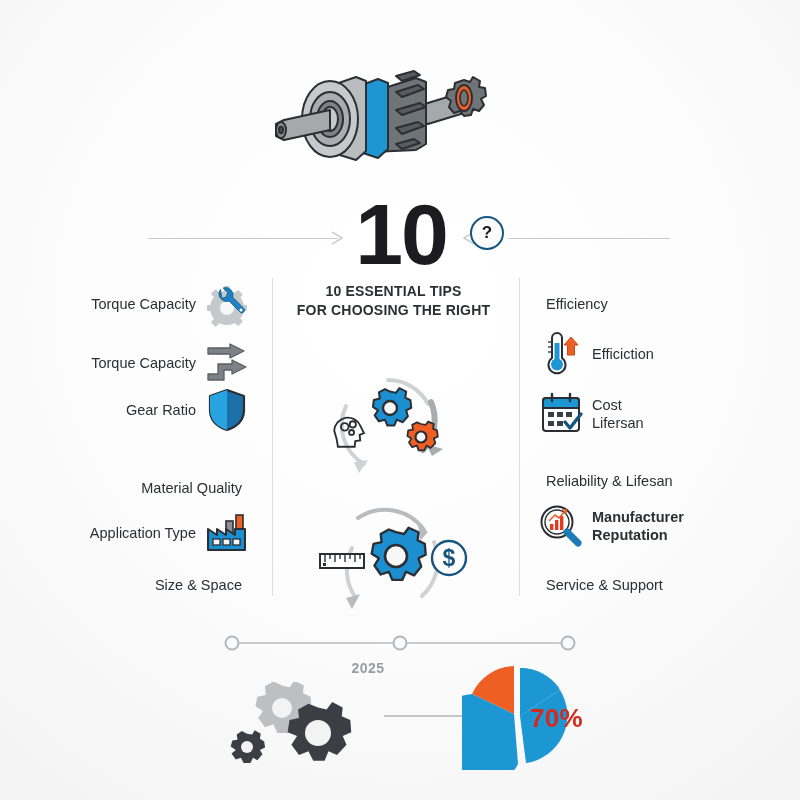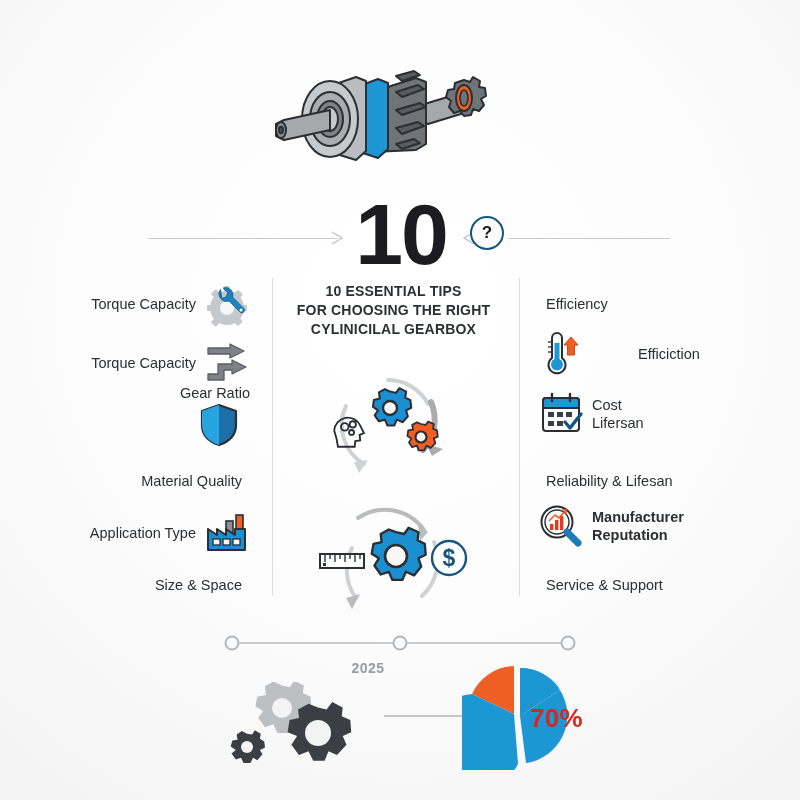--- a/index.html
+++ b/index.html
@@ -54,21 +54,21 @@
   .divider{position:absolute;top:278px;width:1px;height:318px;background:#dcdedf;}
   #divider-left{left:272px;}
   #divider-right{left:519px;}
   
   .col{position:absolute;width:250px;}
   #col-left{left:10px;top:278px;}
   #col-right{left:528px;top:278px;}
   .tip-row{
     position:absolute;display:flex;align-items:center;height:52px;
   }
-  #col-left .tip-row{right:10px;flex-direction:row;justify-content:flex-end;}
+  #col-left .tip-row{right:10px;flex-direction:row;justify-content:flex-start;}
   #col-right .tip-row{left:10px;flex-direction:row;justify-content:flex-end;}
   .tip-label{
     font-size:14.5px;color:#2b2e33;line-height:18px;white-space:pre-line;
   }
   #col-left .tip-label{text-align:right;}
   #col-right .tip-label{text-align:left;}
   .tip-icon{width:46px;height:46px;flex:none;}
   #col-left .tip-icon{margin-left:8px;}
   #col-right .tip-icon{margin-right:8px;}
   .tip-icon.blank{width:0;height:0;margin:0;}
@@ -146,21 +146,20 @@
     </svg>
     <div id="question-badge">
       <span>?</span>
     </div>
     <div class="rule-line" id="rule-right"></div>
   </div>
 
   <div id="subtitle">
     <div>10 ESSENTIAL TIPS</div>
     <div>FOR CHOOSING THE RIGHT</div>
-    <div>CYLINICILAL GEARBOX</div>
   </div>
 
   <div class="divider" id="divider-left"></div>
   <div class="divider" id="divider-right"></div>
 
   <div class="col" id="col-left">
 
     <div class="tip-row" style="top:0px;">
       <span class="tip-label">Torque Capacity</span>
       <svg class="tip-icon" viewBox="0 0 46 46">
@@ -187,29 +186,29 @@
     <div class="tip-row" style="top:59px;">
       <span class="tip-label">Torque Capacity</span>
       <svg class="tip-icon" viewBox="0 0 46 46">
         <g fill="#7d8287" stroke="#5a5f64" stroke-width="1.3" stroke-linejoin="round">
           <path d="M4 8 H26 V4 L40 11 L26 18 V14 H4 Z"></path>
           <path d="M4 34 H14 V24 H28 V20 L42 27 L28 34 V30 H20 V40 H4 Z"></path>
         </g>
       </svg>
     </div>
 
-    <div class="tip-row" style="top:118px;flex-direction:column;">
+    <div class="tip-row" style="top:106px;">
       <span class="tip-label">Gear Ratio</span>
       <svg class="tip-icon" viewBox="0 0 46 46">
         <path d="M23 3 L40 9 v14 c0 11-8 17-17 20 C14 40 6 34 6 23 V9 Z" fill="#1c6fa8" stroke="#2b2e33" stroke-width="2.2" stroke-linejoin="round"></path>
         <path d="M23 3 L6 9 v14 c0 11 8 17 17 20 Z" fill="#27a3e0"></path>
       </svg>
     </div>
 
-    <div class="tip-row" style="top:177px;margin-left:28px;">
+    <div class="tip-row" style="top:184px;margin-left:28px;">
       <span class="tip-label">Material Quality</span>
       <span class="tip-icon blank"></span>
     </div>
 
     <div class="tip-row" style="top:229px;">
       <span class="tip-label">Application Type</span>
       <svg class="tip-icon" viewBox="0 0 46 46">
         <rect x="32" y="5" width="7" height="17" fill="#ef5f24" stroke="#2b2e33" stroke-width="1.6"></rect>
         <rect x="22" y="11" width="7" height="12" fill="#8d9195" stroke="#2b2e33" stroke-width="1.6"></rect>
         <path d="M4 40 V19 L13 25 V19 L22 25 V19 L31 25 V19 L41 19 V40 Z" fill="#1c8fd0" stroke="#2b2e33" stroke-width="2" stroke-linejoin="round"></path>
@@ -227,21 +226,21 @@
     </div>
   </div>
 
   <div class="col" id="col-right">
 
     <div class="tip-row" style="top:0px;">
       <span class="tip-icon blank"></span>
       <span class="tip-label">Efficiency</span>
     </div>
 
-    <div class="tip-row" style="top:50px;gap:46px;">
+    <div class="tip-row" style="top:50px;">
       <svg class="tip-icon" viewBox="0 0 46 46">
         <path d="M14 7 a5 5 0 0 1 10 0 V27 a8.5 8.5 0 1 1 -10 0 Z" fill="#ffffff" stroke="#2b2e33" stroke-width="2"></path>
         <circle cx="19" cy="33.5" r="6" fill="#1c97d4"></circle>
         <rect x="16.5" y="12" width="5" height="19" fill="#1c97d4"></rect>
         <g stroke="#2b2e33" stroke-width="1.3">
           <line x1="10" y1="11" x2="14" y2="11"></line>
           <line x1="10" y1="16" x2="14" y2="16"></line>
           <line x1="10" y1="21" x2="14" y2="21"></line>
         </g>
         <path d="M33 6 L40 14 H36.5 V24 H29.5 V14 H26 Z" fill="#ef5f24" stroke="#c64a16" stroke-width="1"></path>

